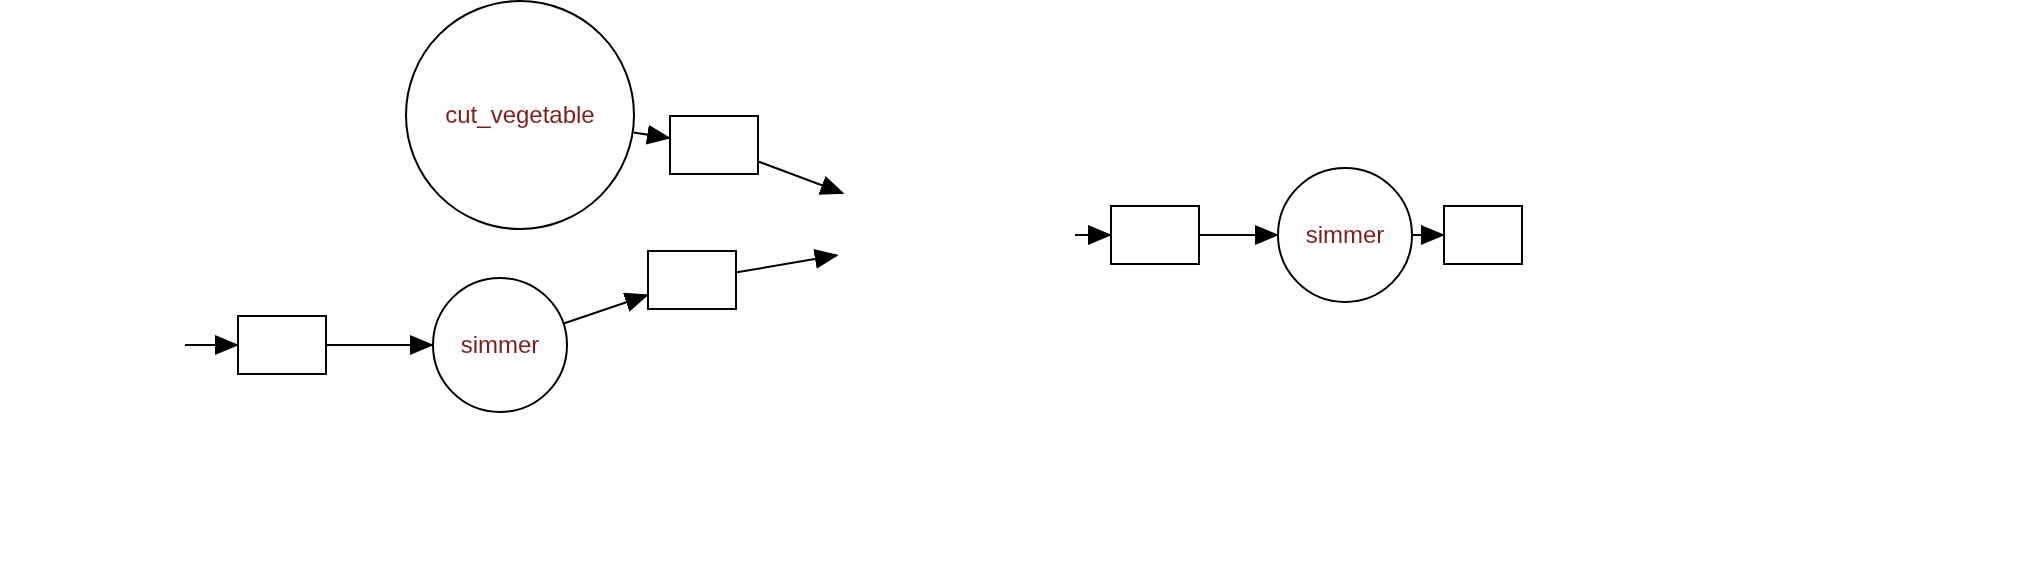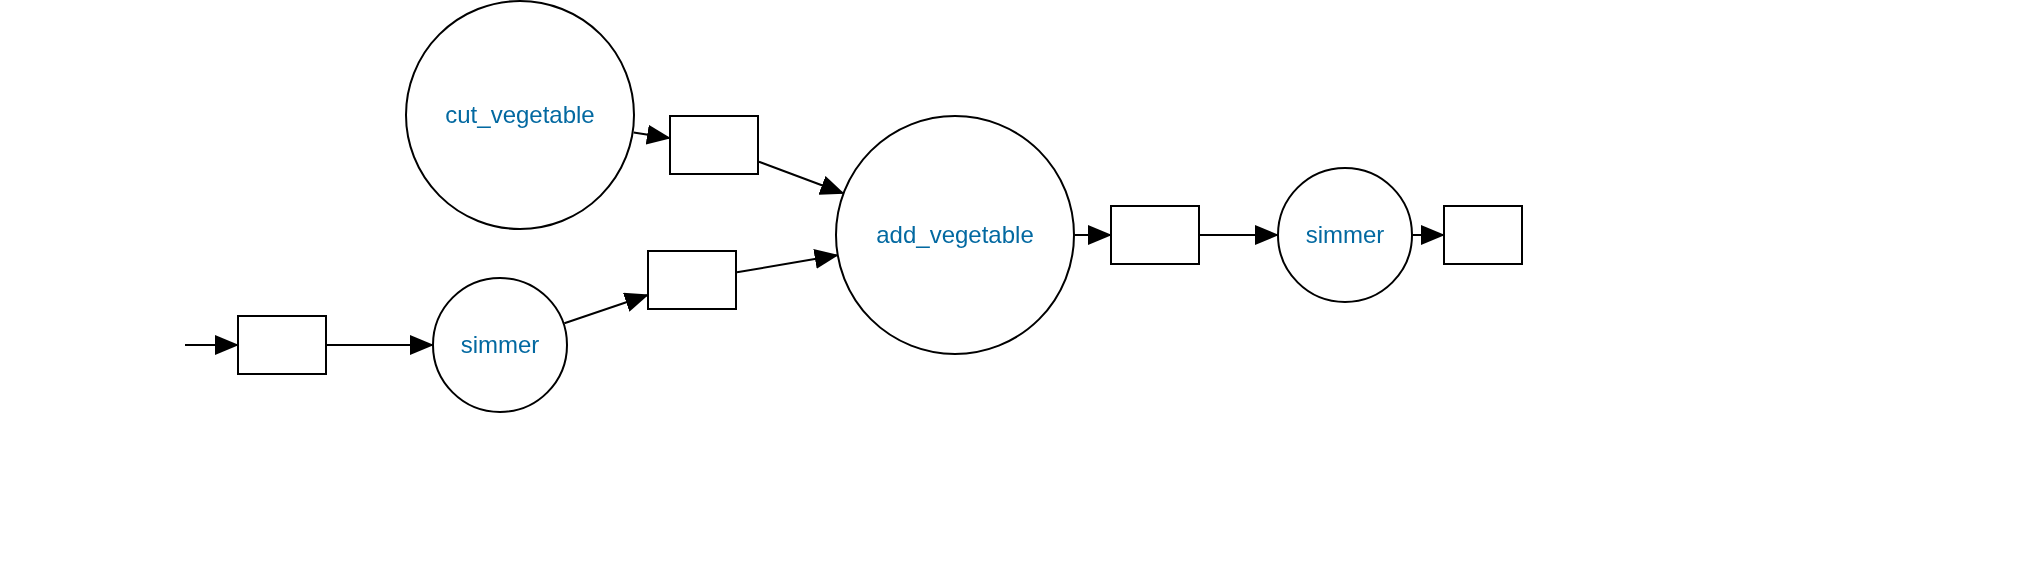--- a/index.html
+++ b/index.html
@@ -26,21 +26,21 @@
       justify-content: center;
       background: #fff;
     }
     .node-rect {
       position: absolute;
       border: 2px solid #000;
       background: #fff;
     }
     .node-label {
       font-size: 24px;
-      color: #0369a1;
+      color: #7f1d1d;
       white-space: nowrap;
       text-align: center;
     }
     svg.edges {
       position: absolute;
       top: 0;
       left: 0;
       width: 2029px;
       height: 565px;
       pointer-events: none;
@@ -78,23 +78,20 @@
   </div>
 
   <div class="node-circle" style="left:405px; top:0px; width:230px; height:230px;">
     <span class="node-label">cut_vegetable</span>
   </div>
 
   <div class="node-rect" style="left:669px; top:115px; width:90px; height:60px;"></div>
 
   <div class="node-rect" style="left:647px; top:250px; width:90px; height:60px;"></div>
 
-  <div class="node-circle" style="left:835px; top:115px; width:240px; height:240px;">
-    <span class="node-label">add_vegetable</span>
-  </div>
 
   <div class="node-rect" style="left:1110px; top:205px; width:90px; height:60px;"></div>
 
   <div class="node-circle" style="left:1277px; top:167px; width:136px; height:136px;">
     <span class="node-label">simmer</span>
   </div>
 
   <div class="node-rect" style="left:1443px; top:205px; width:80px; height:60px;"></div>
 
 </div>

